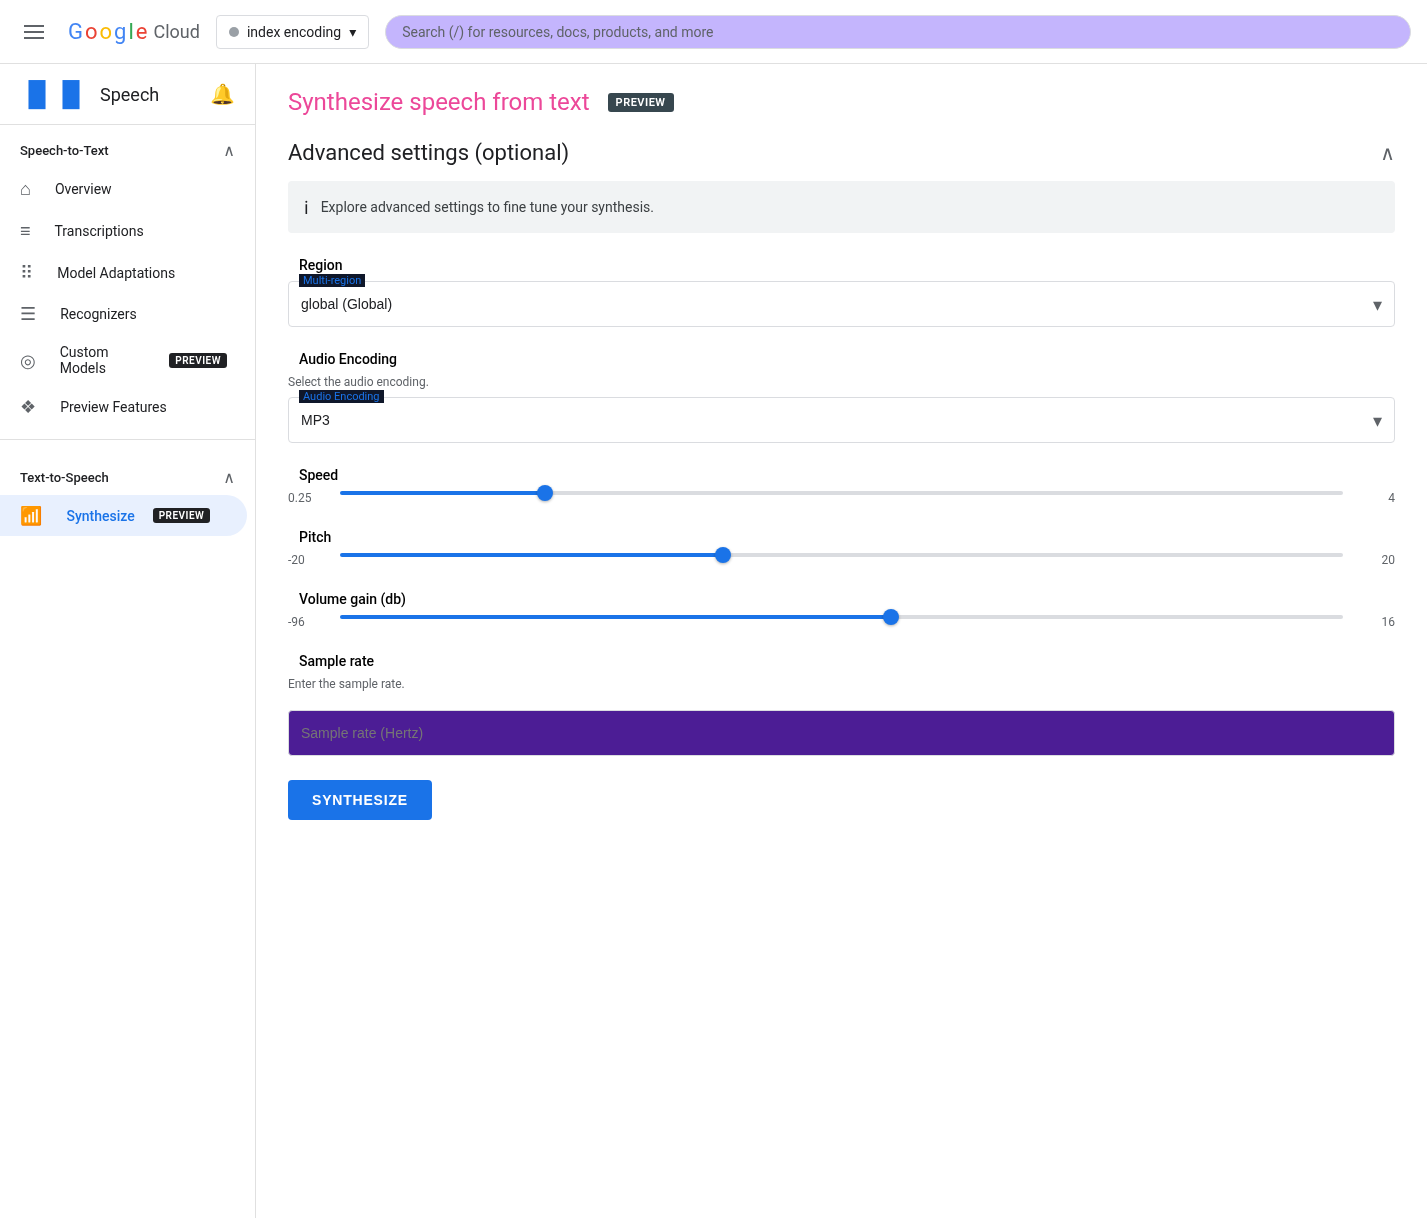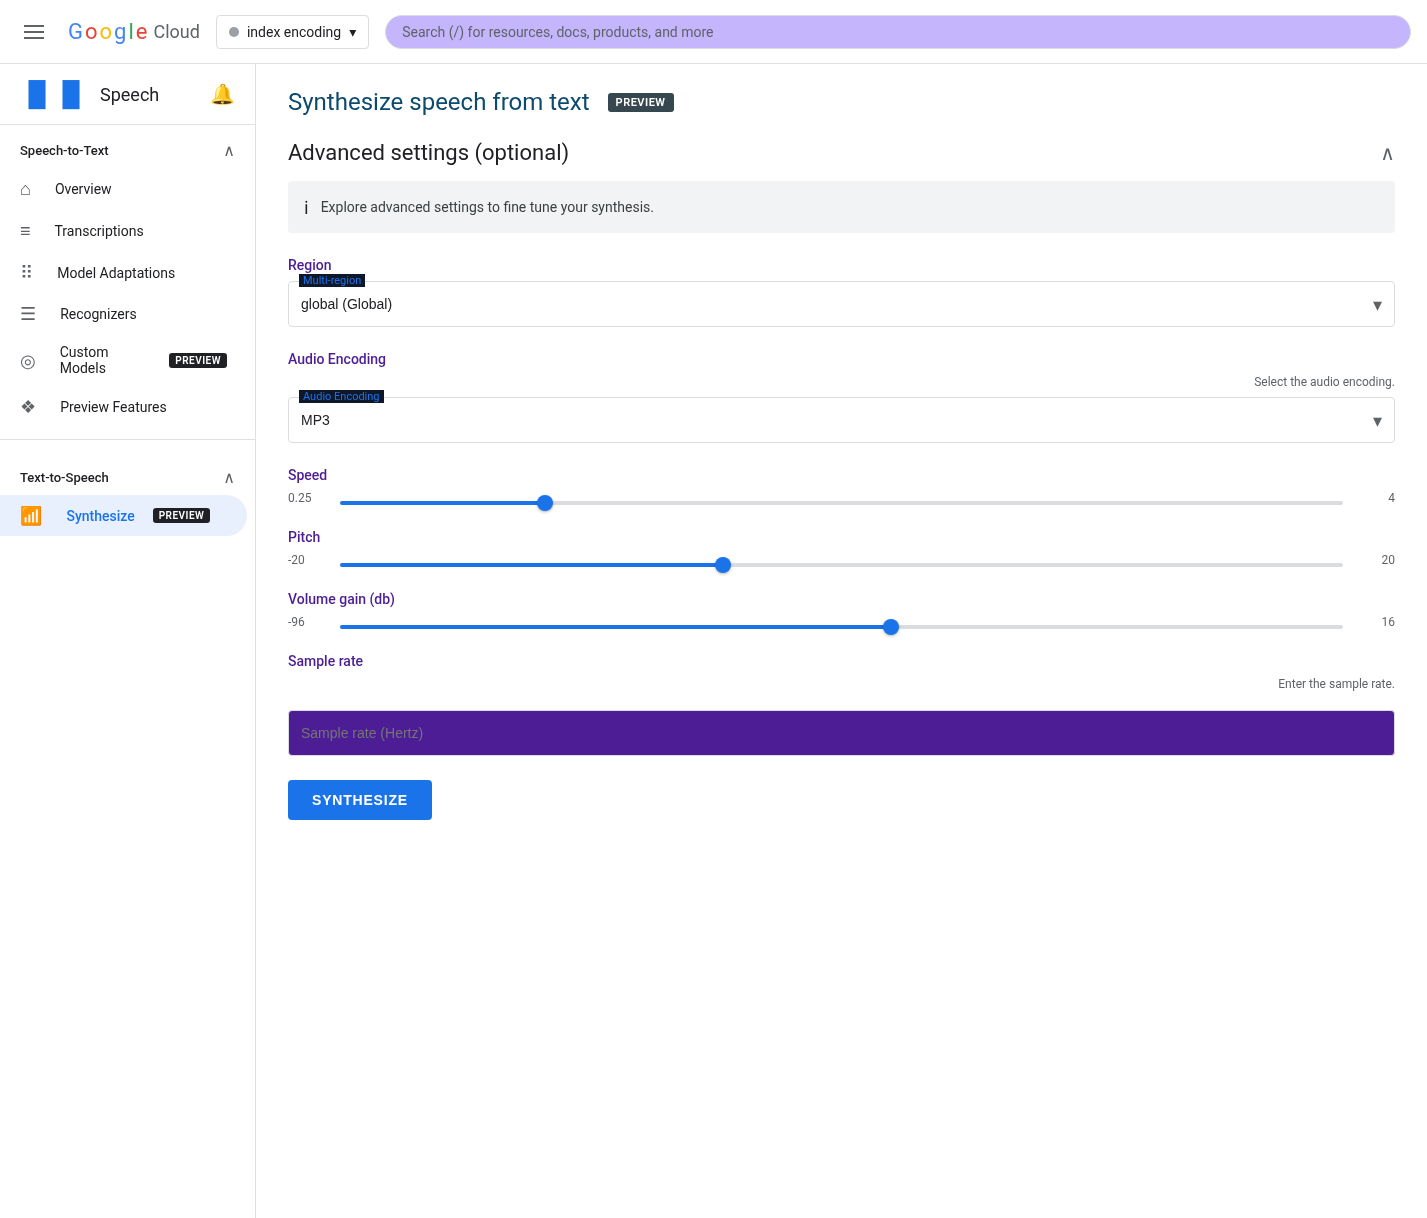--- a/index.html
+++ b/index.html
@@ -67,21 +67,21 @@
       font-size: 10px; font-weight: 600; padding: 2px 6px; border-radius: 3px;
       letter-spacing: 0.5px; margin-left: 6px;
     }
 
     
     .main { flex: 1; overflow-y: auto; padding: 24px 32px; }
 
     .page-header {
       display: flex; align-items: center; gap: 12px; margin-bottom: 24px;
     }
-    .page-title { font-size: 24px; font-weight: 400; color: #0c4a6e; }
+    .page-title { font-size: 24px; font-weight: 400; color: #ec4899; }
 
     .custom-voice-row {
       display: flex; align-items: center; gap: 10px; margin-bottom: 24px;
     }
     .checkbox {
       width: 18px; height: 18px; border: 2px solid #5f6368;
       border-radius: 2px; cursor: pointer; flex-shrink: 0;
     }
     .custom-voice-label { font-size: 14px; color: #202124; }
 
@@ -93,43 +93,43 @@
     .collapse-btn { font-size: 20px; color: #5f6368; cursor: pointer; background: none; border: none; }
 
     .info-banner {
       display: flex; align-items: center; gap: 12px;
       background: #f1f3f4; border-radius: 4px; padding: 14px 16px; margin-bottom: 24px;
     }
     .info-icon { font-size: 18px; color: #202124; }
     .info-text { font-size: 14px; color: #3c4043; }
 
     .field-section { margin-bottom: 24px; }
-    .field-label { font-size: 14px; font-weight: 500; color: #4c1d95; margin-bottom: 8px; }
-    .field-sublabel { font-size: 12px; color: #5f6368; margin-bottom: 8px; text-align: right; }
+    .field-label { font-size: 14px; font-weight: 500; color: #000000; margin-bottom: 8px; margin-left: 11px; }
+    .field-sublabel { font-size: 12px; color: #5f6368; margin-bottom: 8px; }
 
     .select-wrapper {
       position: relative; border: 1px solid #dadce0; border-radius: 4px;
       background: #fff;
     }
     .select-wrapper .floating-label {
       position: absolute; top: -8px; left: 10px;
       font-size: 11px; color: #1a73e8; background: #0f172a; padding: 0 4px;
     }
     .select-wrapper select {
       width: 100%; padding: 14px 40px 14px 12px;
       border: none; background: transparent; font-size: 14px; color: #202124;
       appearance: none; cursor: pointer; outline: none;
     }
     .select-arrow {
       position: absolute; right: 12px; top: 50%; transform: translateY(-50%);
       font-size: 18px; color: #5f6368; pointer-events: none;
     }
 
     .slider-row {
-      display: flex; align-items: flex-end; gap: 24px; margin-top: 8px;
+      display: flex; align-items: flex-start; gap: 24px; margin-top: 8px;
     }
     .slider-min, .slider-max { font-size: 12px; color: #5f6368; min-width: 28px; }
     .slider-max { text-align: right; }
     input[type=range] {
       flex: 1; -webkit-appearance: none; height: 4px;
       background: linear-gradient(to right, #1a73e8 var(--fill, 20%), #dadce0 var(--fill, 20%));
       border-radius: 2px; outline: none; cursor: pointer;
     }
     input[type=range]::-webkit-slider-thumb {
       -webkit-appearance: none; width: 16px; height: 16px;

